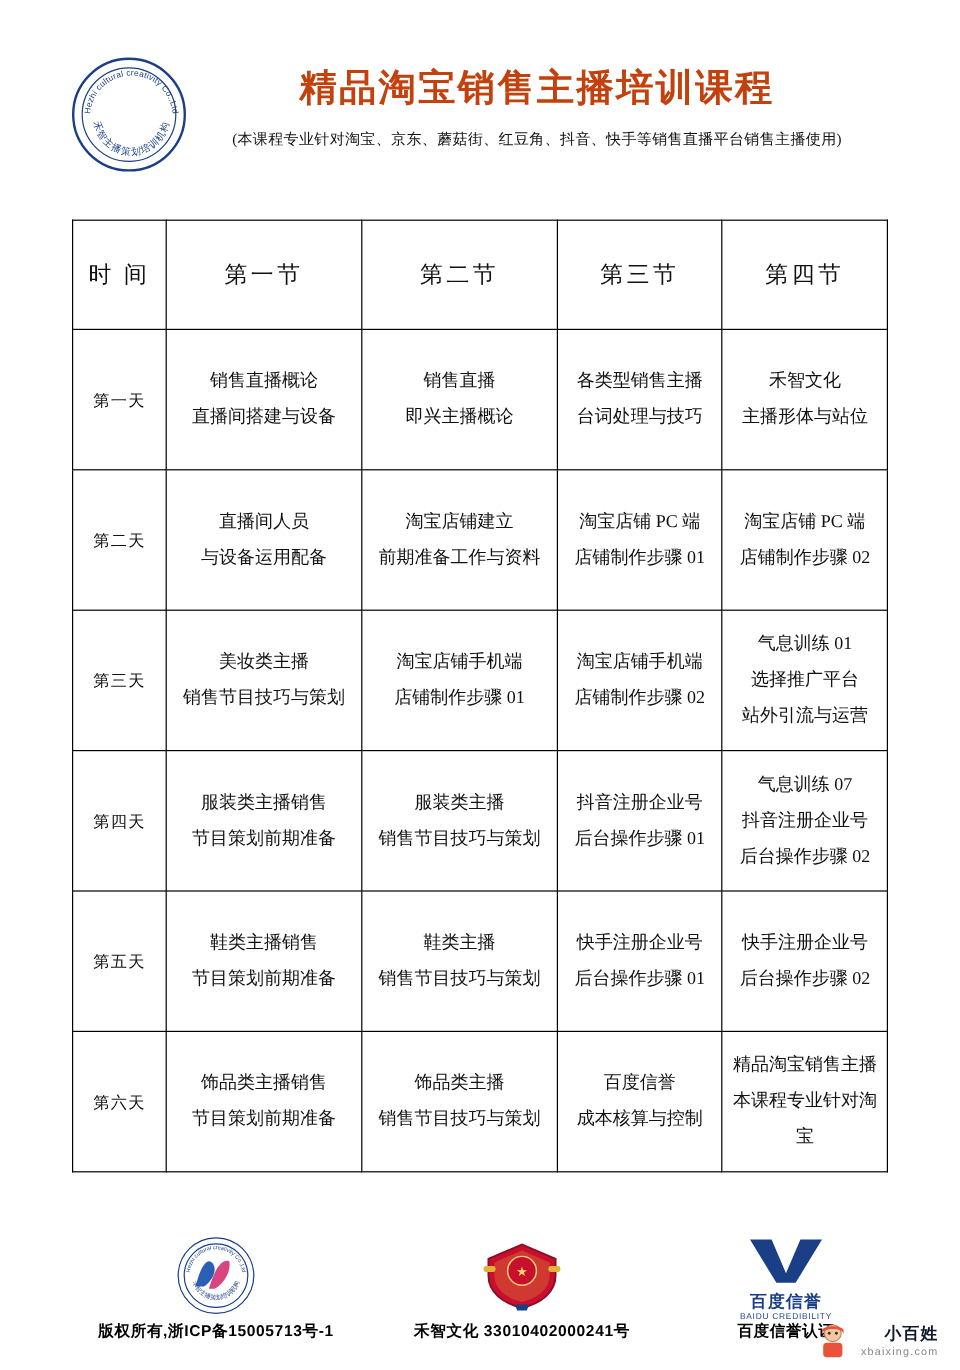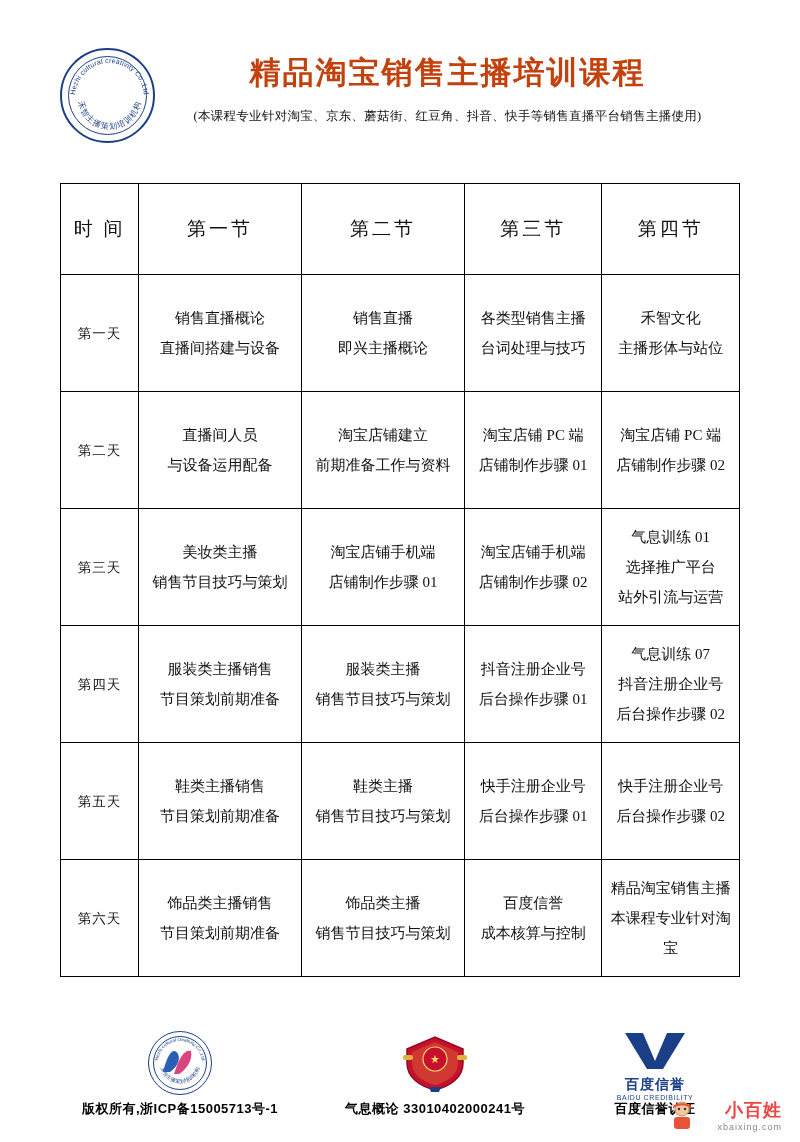--- a/index.html
+++ b/index.html
@@ -184,23 +184,23 @@
   .watermark {
     position: absolute;
     right: 18px;
     bottom: 10px;
     display: flex;
     align-items: center;
     gap: 6px;
   }
   .wm-text {
     font-family: "Liberation Sans", sans-serif;
-    font-size: 18px;
+    font-size: 14px;
     font-weight: bold;
-    color: #ef4444;
+    color: #0f172a;
     letter-spacing: 1px;
     margin-left: 24px;
   }
   .wm-sub {
     font-family: "Liberation Sans", sans-serif;
     font-size: 9px;
     color: #888;
     letter-spacing: 1px;
     text-align: right;
   }
@@ -409,21 +409,21 @@
         <svg class="police-badge" viewBox="0 0 72 60" aria-hidden="true">
           <path d="M8 16 L36 4 L64 16 L64 30 C64 44 52 53 36 57 C20 53 8 44 8 30 Z" fill="#c8102e" stroke="#8d0c21" stroke-width="1.5"></path>
           <path d="M13 19 L36 9 L59 19 L59 30 C59 41 49 49 36 52 C23 49 13 41 13 30 Z" fill="#e3b23c" opacity="0.25"></path>
           <circle cx="36" cy="26" r="12" fill="#c8102e" stroke="#f0d070" stroke-width="1.2"></circle>
           <text x="36" y="30" font-size="11" fill="#f5d76e" text-anchor="middle" font-family="Liberation Sans, sans-serif">★</text>
           <rect x="4" y="22" width="10" height="5" rx="2" fill="#e3b23c"></rect>
           <rect x="58" y="22" width="10" height="5" rx="2" fill="#e3b23c"></rect>
           <path d="M30 54 L42 54 L40 59 L32 59 Z" fill="#1b3f86"></path>
         </svg>
       </div>
-      <div class="footer-text">气息概论 33010402000241号</div>
+      <div class="footer-text">禾智文化 33010402000241号</div>
     </div>
 
     <div class="footer-item footer-item-3">
       <div class="badge">
         <div style="display:flex;flex-direction:column;align-items:center;">
           <svg class="baidu-v" viewBox="0 0 72 40" aria-hidden="true">
             <path d="M6 2 L24 2 L36 30 L48 2 L66 2 L44 38 L28 38 Z" fill="#1b3f86"></path>
           </svg>
           <div class="baidu-label">百度信誉</div>
           <div class="baidu-sub">BAIDU CREDIBILITY</div>

